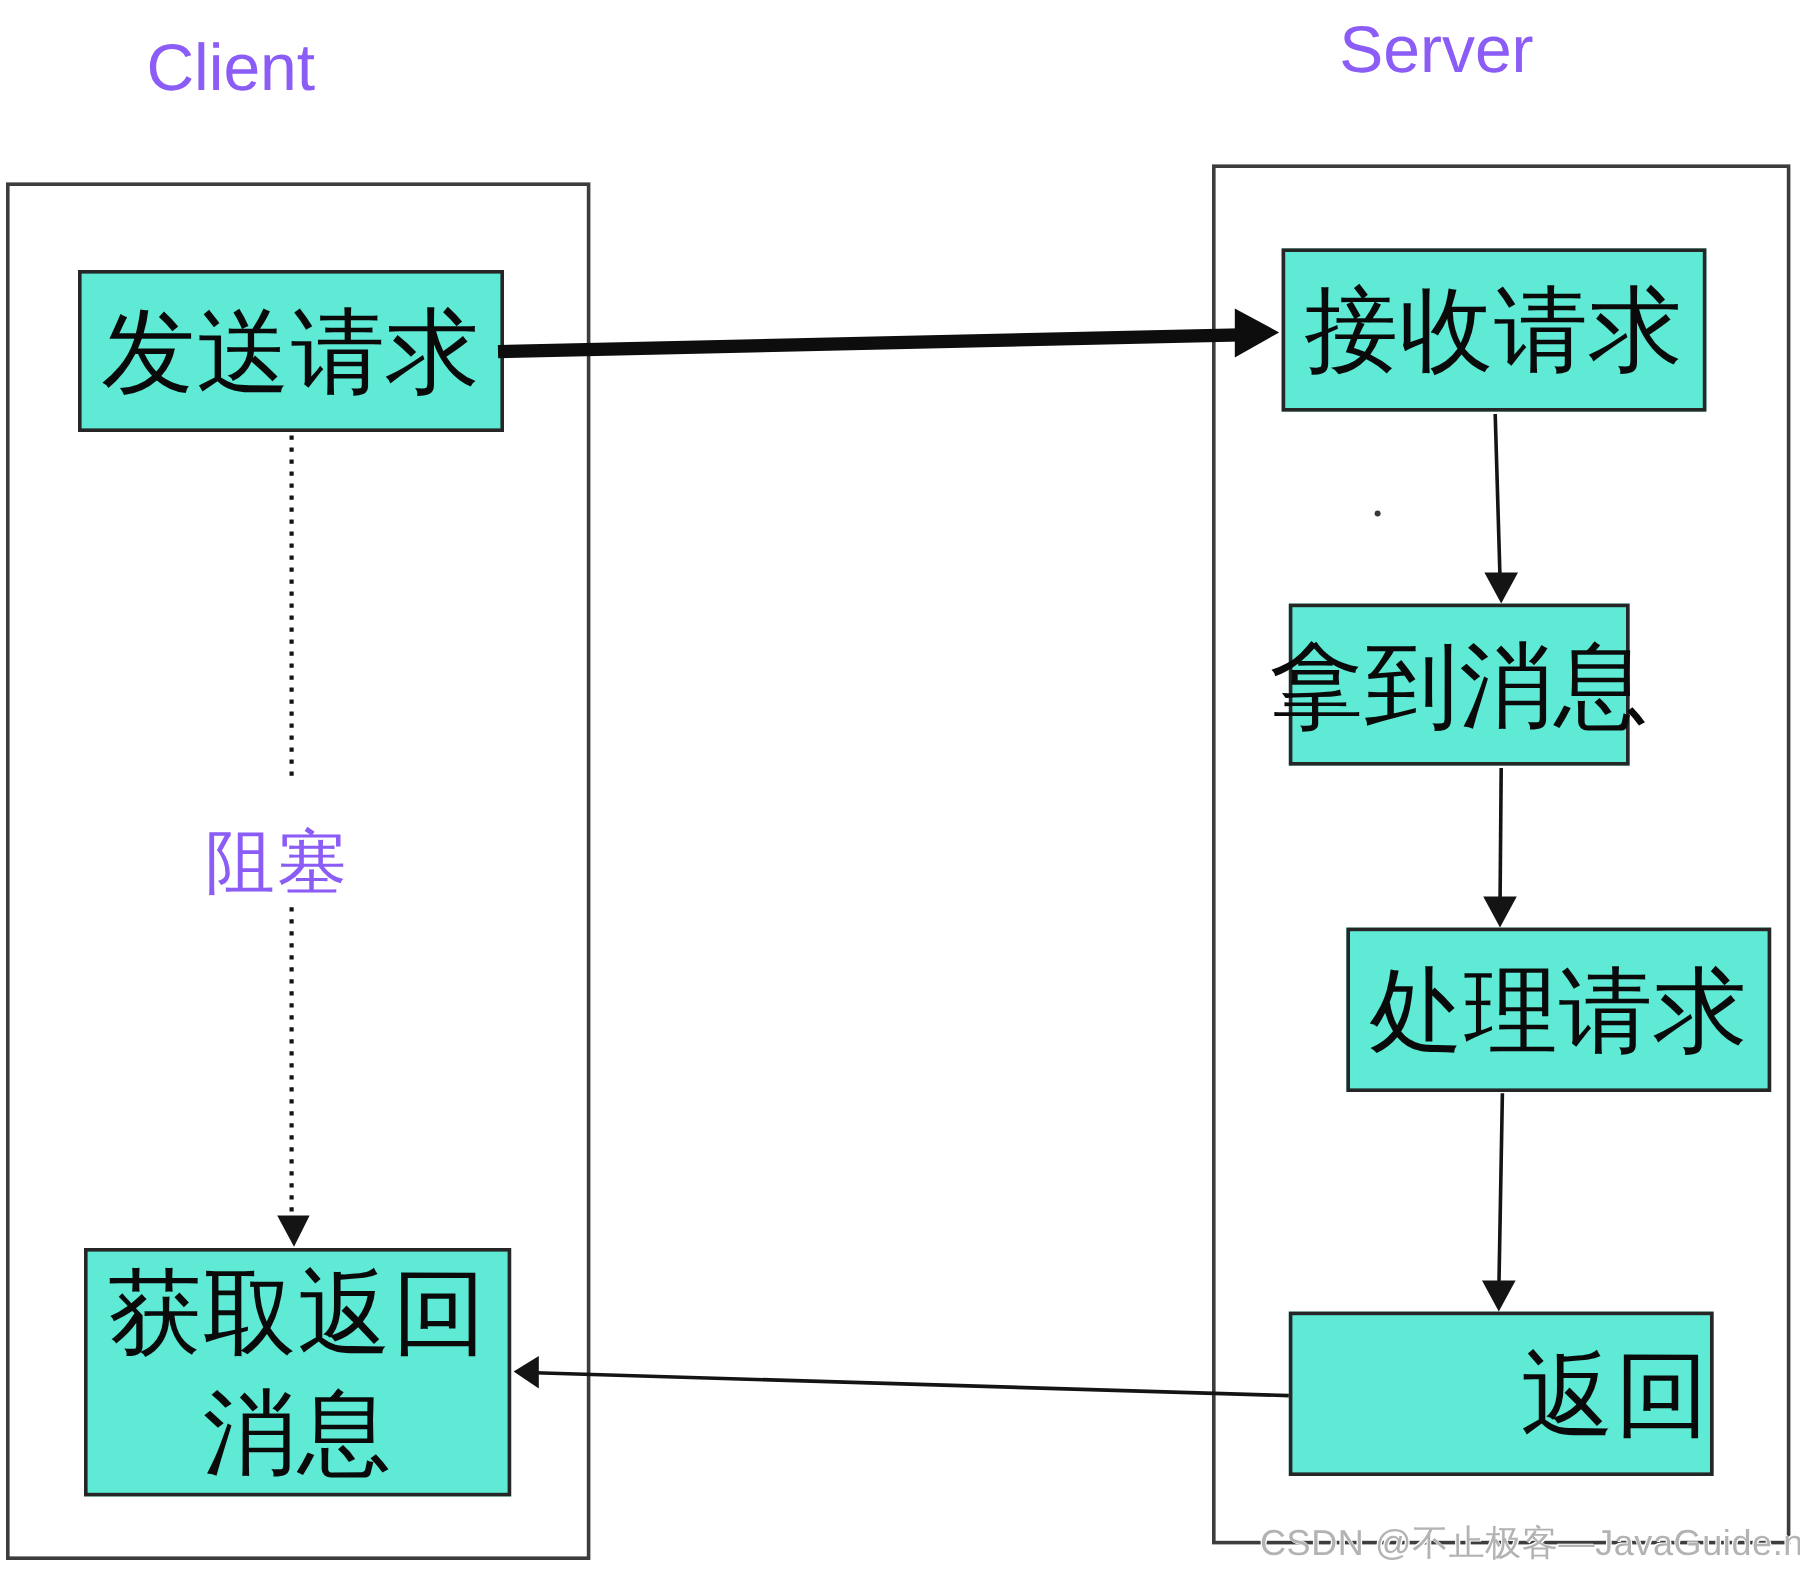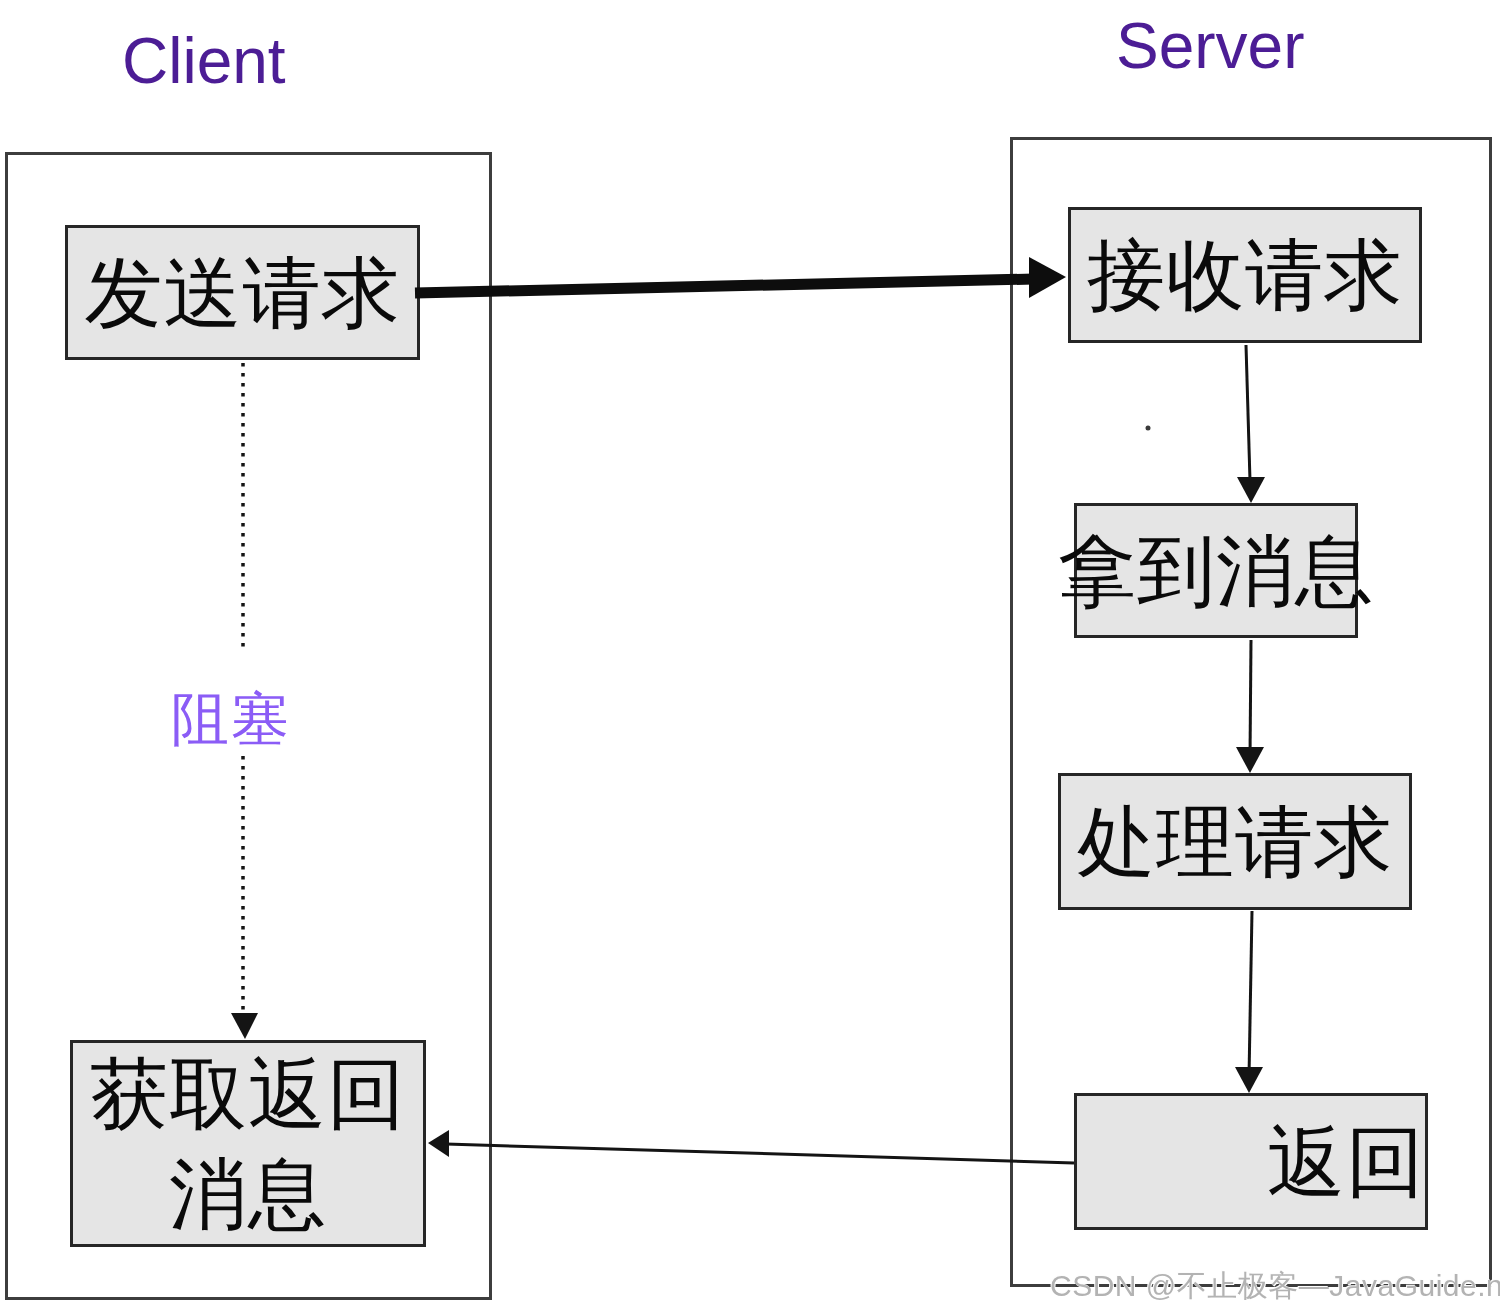--- a/index.html
+++ b/index.html
@@ -13,36 +13,36 @@
     position:relative;
     width:1500px;
     height:1313px;
     background:#ffffff;
     overflow:hidden;
     font-family:"Liberation Sans","DejaVu Sans",sans-serif;
     color:var(--ink);
   }
   .title{
     position:absolute;
-    font-size:64px;
+    font-size:55px;
     line-height:1.1;
-    color:#4c1d95;
+    color:#8b5cf6;
     white-space:nowrap;
   }
   .outer-box{
     position:absolute;
     box-sizing:border-box;
     border:3px solid var(--border-outer);
     background:transparent;
   }
   .node{
     position:absolute;
     box-sizing:border-box;
     border:3px solid var(--border-inner);
-    background:#e5e5e5;
+    background:#5eead4;
     display:flex;
     flex-direction:column;
     align-items:center;
     justify-content:center;
     text-align:center;
     z-index:2;
   }
   .node .label{
     font-size:78px;
     line-height:100px;
@@ -102,21 +102,21 @@
   <div class="floating-label" style="left:171px;top:658px;">阻塞</div>
 
   <div class="node" style="left:1068px;top:207px;width:354px;height:136px;text-align:center;">
     <span class="label">接收请求</span>
   </div>
 
   <div class="node" style="left:1074px;top:503px;width:284px;height:135px;">
     <span class="label">拿到消息</span>
   </div>
 
-  <div class="node" style="left:1058px;top:773px;width:354px;height:137px;">
+  <div class="node" style="left:1122px;top:773px;width:354px;height:137px;">
     <span class="label">处理请求</span>
   </div>
 
   <div class="node" style="left:1074px;top:1093px;width:354px;height:137px;align-items:flex-end;">
     <span class="label">返回</span>
   </div>
 
   <svg class="wires" viewBox="0 0 1500 1313">
 
     <g fill="#0d0d0d" stroke="#0d0d0d">

